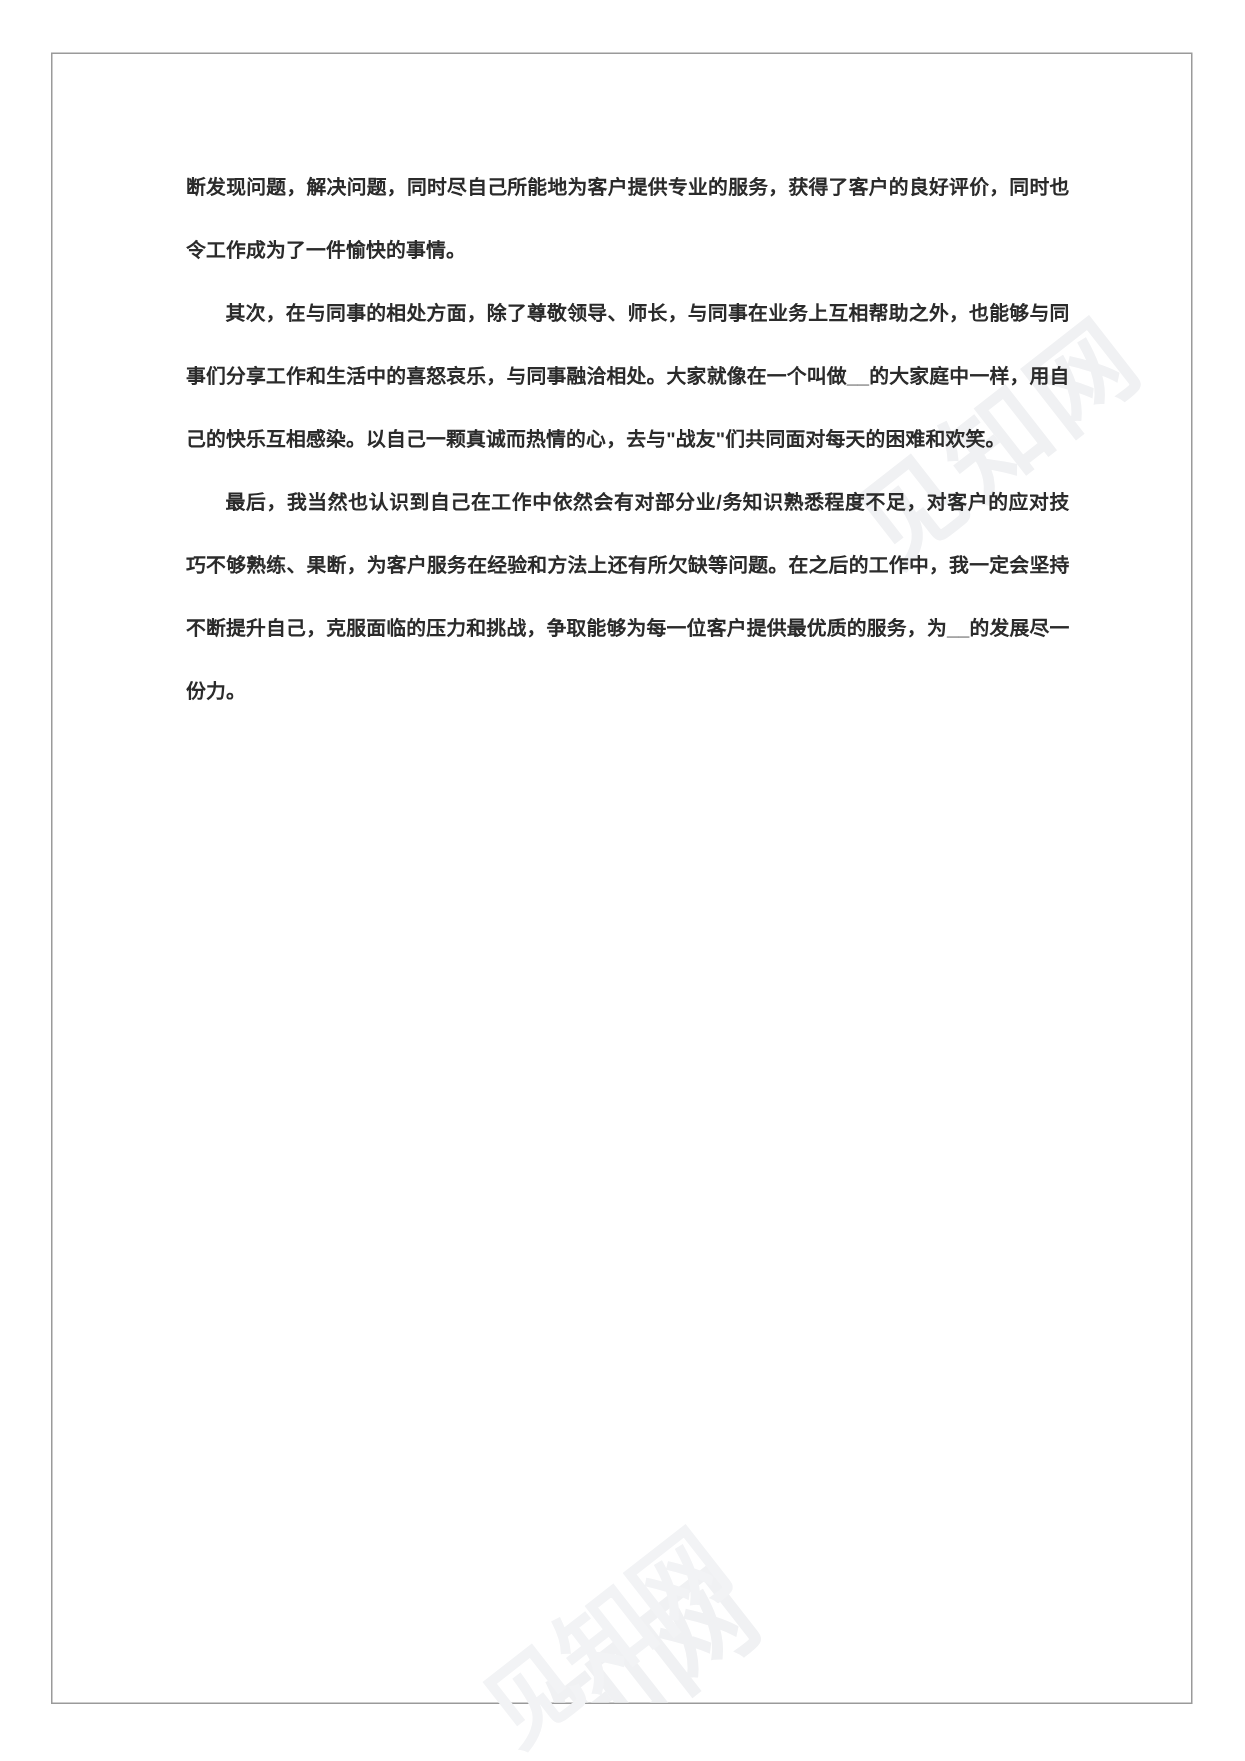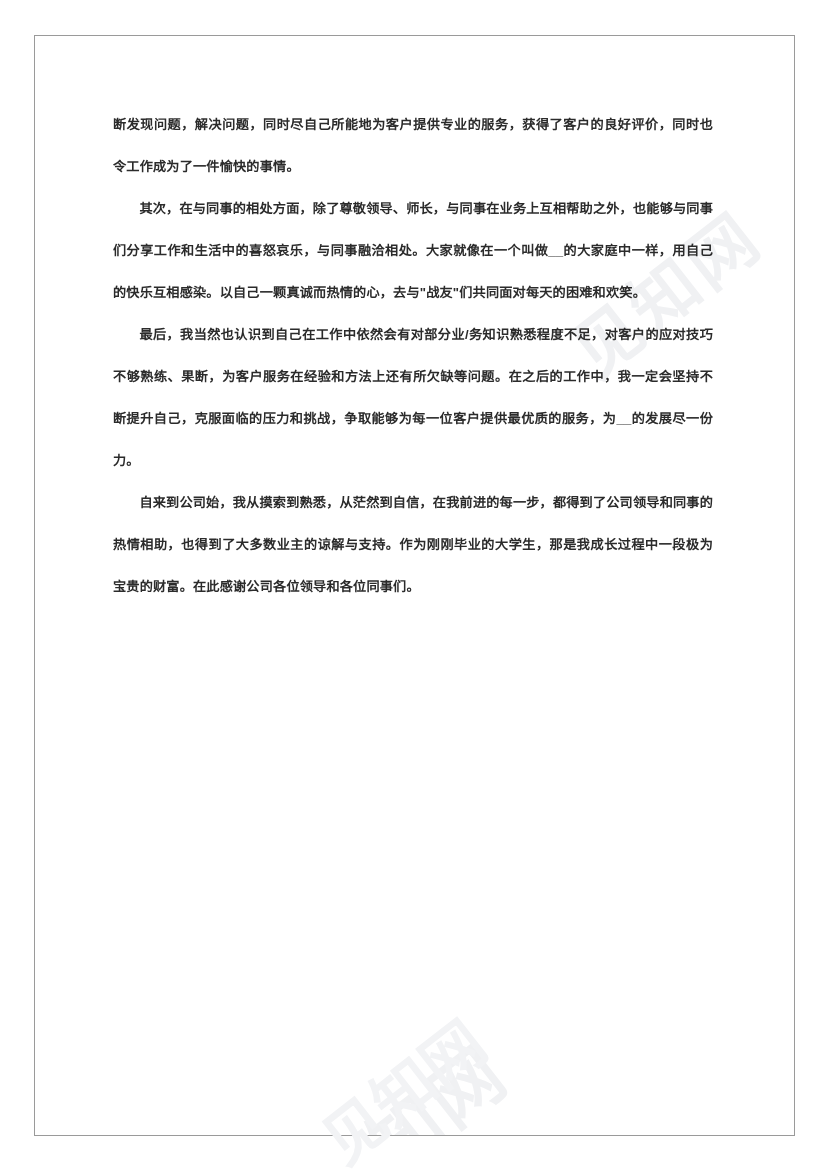--- a/index.html
+++ b/index.html
@@ -63,21 +63,21 @@
 
   
   #doc-body {
     position: absolute;
     left: 78px;
     top: 68px;
     width: 600px;
     z-index: 2;
   }
   p.para {
-    margin: 0 0 0 0;
+    margin: 0 0 0 11px;
     font-size: 13.2px;
     line-height: 42px;
     color: #2b2b2b;
     text-align: justify;
     text-justify: inter-ideograph;
     letter-spacing: 0.15px;
     font-weight: 600;
     word-break: break-all;
   }
   p.indent {
@@ -112,19 +112,18 @@
 
   <div id="doc-body">
 
     <p class="para">断发现问题，解决问题，同时尽自己所能地为客户提供专业的服务，获得了客户的良好评价，同时也令工作成为了一件愉快的事情。</p>
 
     <p class="para indent">其次，在与同事的相处方面，除了尊敬领导、师长，与同事在业务上互相帮助之外，也能够与同事们分享工作和生活中的喜怒哀乐，与同事融洽相处。大家就像在一个叫做__的大家庭中一样，用自己的快乐互相感染。以自己一颗真诚而热情的心，去与"战友"们共同面对每天的困难和欢笑。</p>
 
 
     <p class="para indent">最后，我当然也认识到自己在工作中依然会有对部分业/务知识熟悉程度不足，对客户的应对技巧不够熟练、果断，为客户服务在经验和方法上还有所欠缺等问题。在之后的工作中，我一定会坚持不断提升自己，克服面临的压力和挑战，争取能够为每一位客户提供最优质的服务，为__的发展尽一份力。</p>
 
-    <p class="para indent">自来到公司始，我从摸索到熟悉，从茫然到自信，在我前进的每一步，都得到了公司领导和同事的热情相助，也得到了大多数业主的谅解与支持。作为刚刚毕业的大学生，那是我成长过程中一段极为宝贵的财富。在此感谢公司各位领导和各位同事们。</p>
 
 
   </div>
 </div>
 
 <div class="below-wm">见知网</div>
 
 </body></html>

